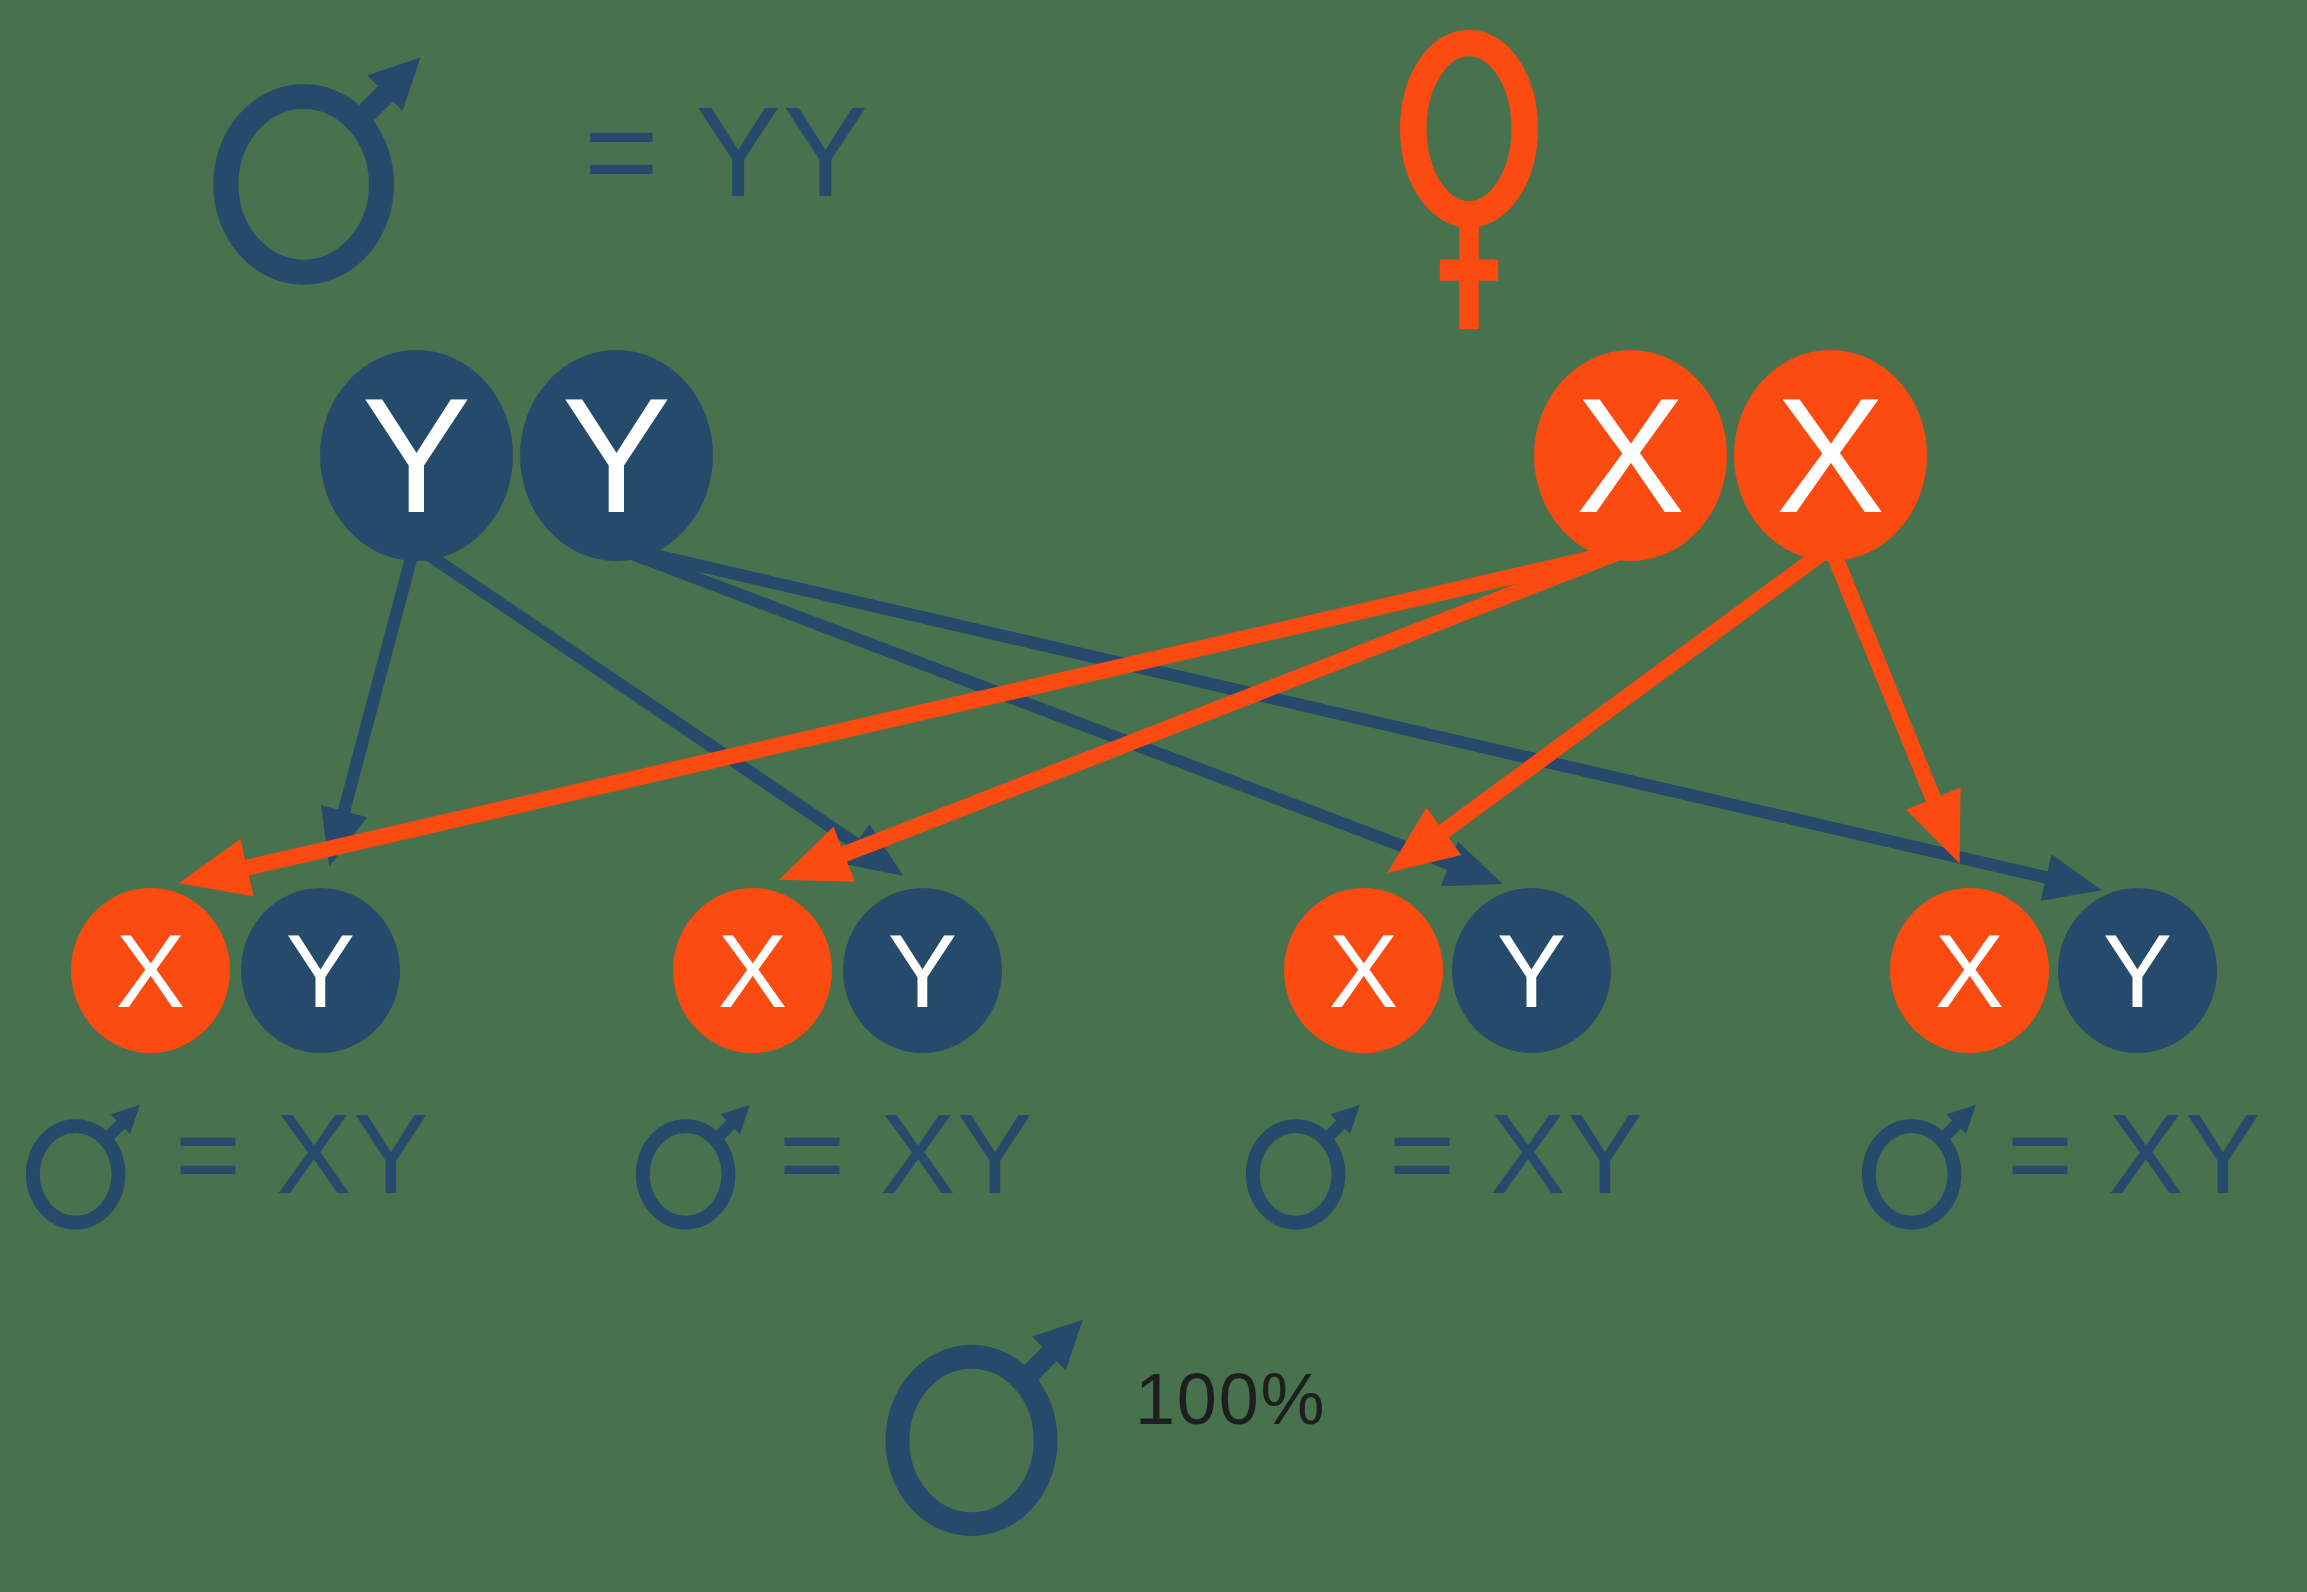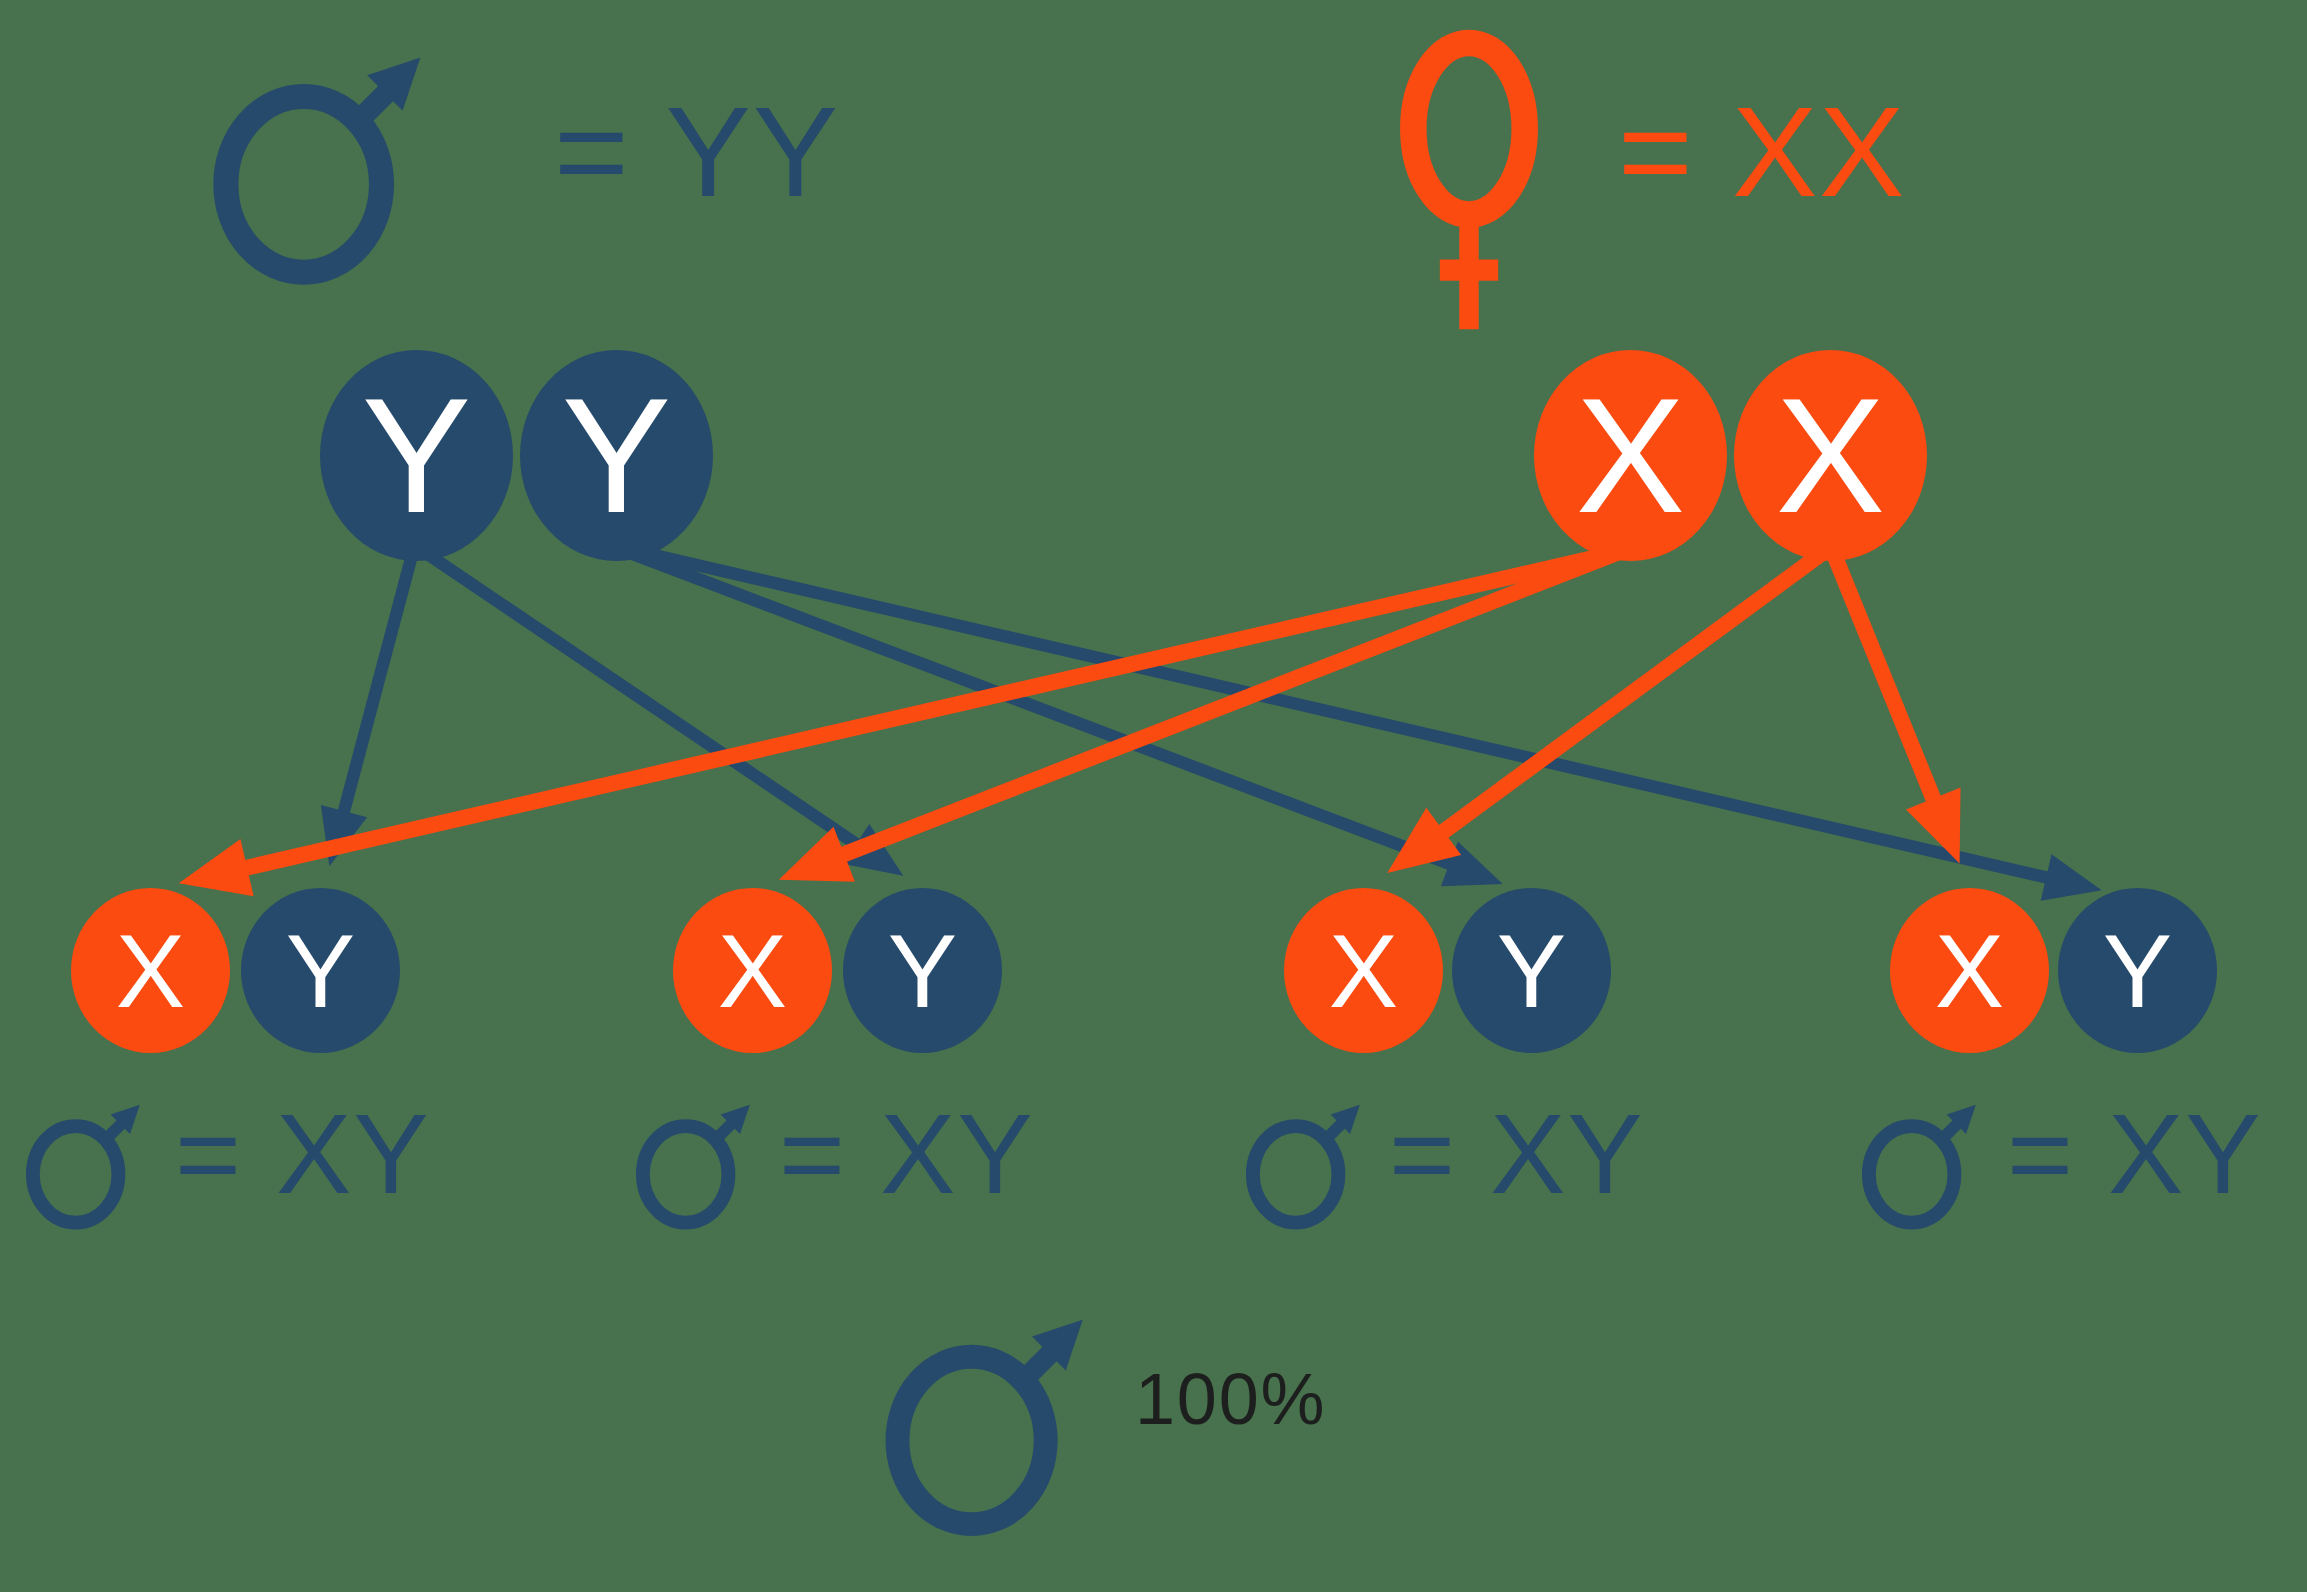--- a/index.html
+++ b/index.html
@@ -49,28 +49,27 @@
       </marker>
       <marker id="arrow-orange" viewBox="0 0 10 10" refX="6.5" refY="5" markerWidth="4.8" markerHeight="4.4" orient="auto">
         <path d="M0,0.8 L10,5 L0,9.2 Z"></path>
       </marker>
     </defs>
   </svg>
 
   <svg class="abs" style="left:197px;top:40px" width="251" height="251" viewBox="0 0 200 200">
     <use href="#male-sym"></use>
   </svg>
-  <div class="txt navy-text" style="left:554px;top:88px;font-size:128px">= YY</div>
+  <div class="txt navy-text" style="left:584px;top:88px;font-size:128px">= YY</div>
 
   <svg class="abs" style="left:1399px;top:27.4px" width="140" height="305" viewBox="0 0 158 345">
     <ellipse class="female-sym-shape" cx="79" cy="115" rx="63" ry="97" stroke-width="30"></ellipse>
     <line class="female-sym-shape" x1="79" y1="210" x2="79" y2="342" stroke-width="22"></line>
     <line class="female-sym-shape" x1="46" y1="275" x2="112" y2="275" stroke-width="24"></line>
   </svg>
-  <div class="txt orange-text" style="left:1618px;top:88px;font-size:128px">= XX</div>
 
   <div class="chromosome parent-chromosome navy-bg" style="left:320px;top:350px">
     <span>Y</span>
   </div>
   <div class="chromosome parent-chromosome navy-bg" style="left:520px;top:350px">
     <span>Y</span>
   </div>
   <div class="chromosome parent-chromosome orange-bg" style="left:1534px;top:350px">
     <span>X</span>
   </div>

